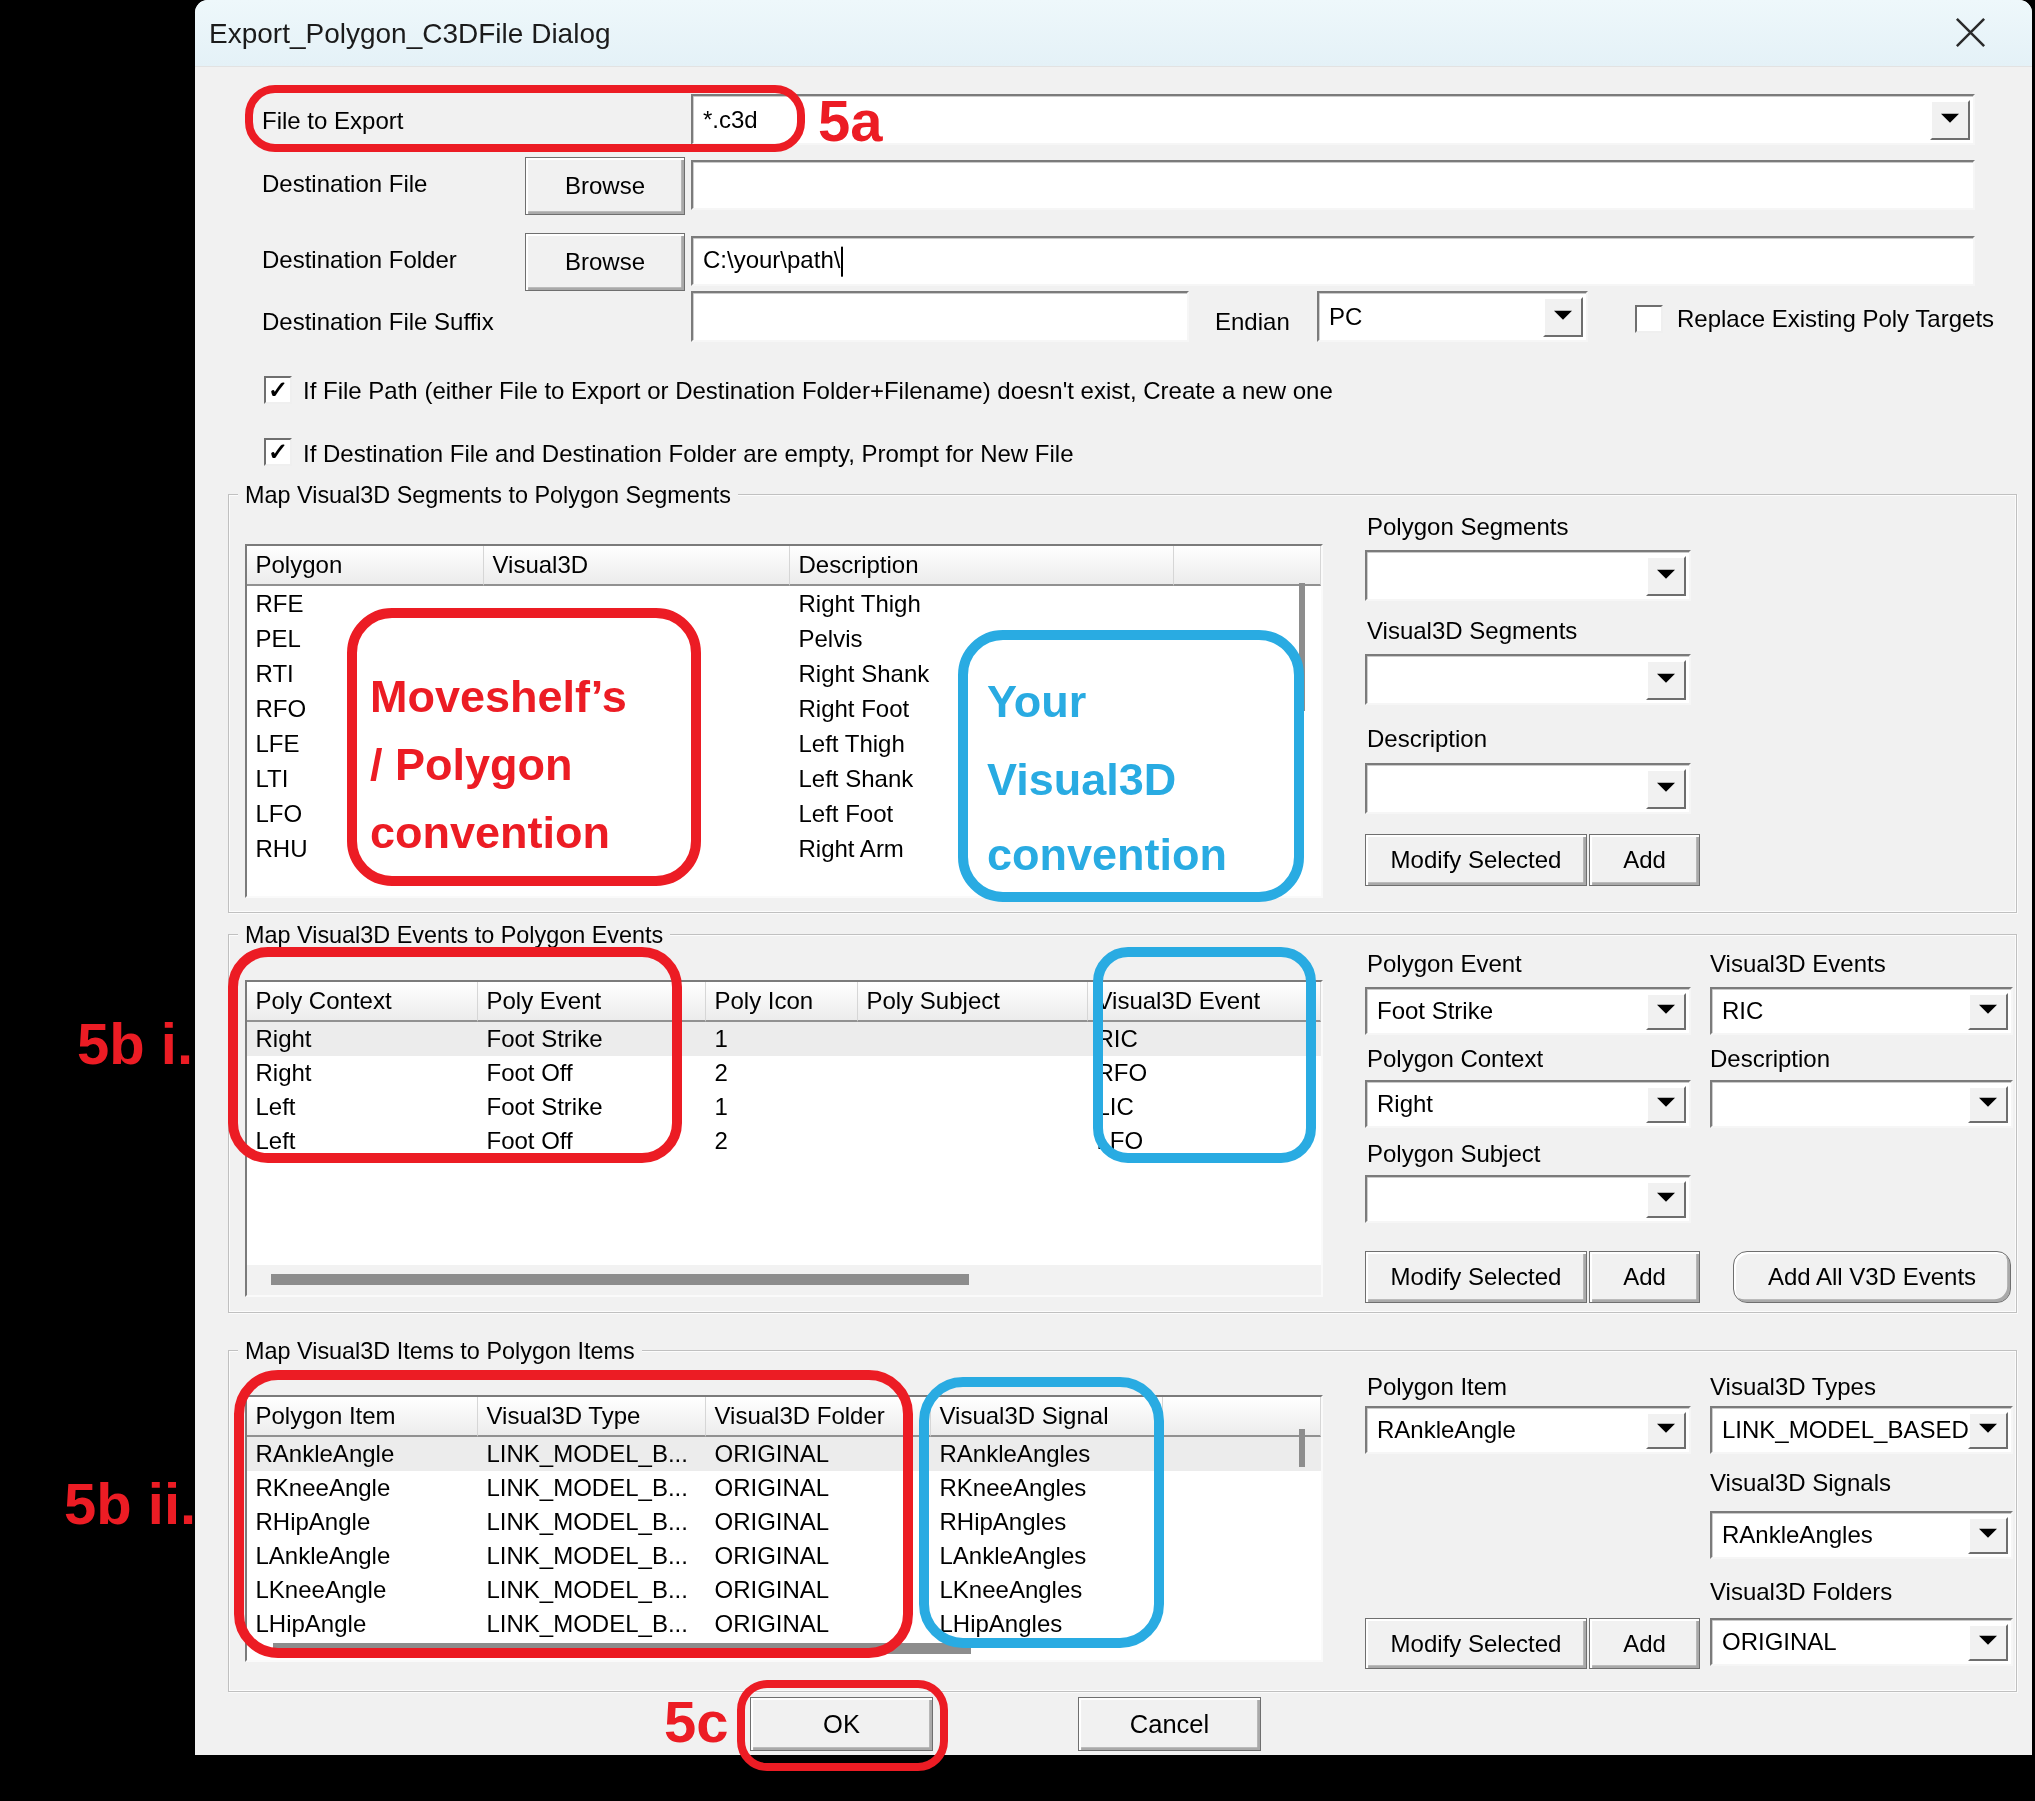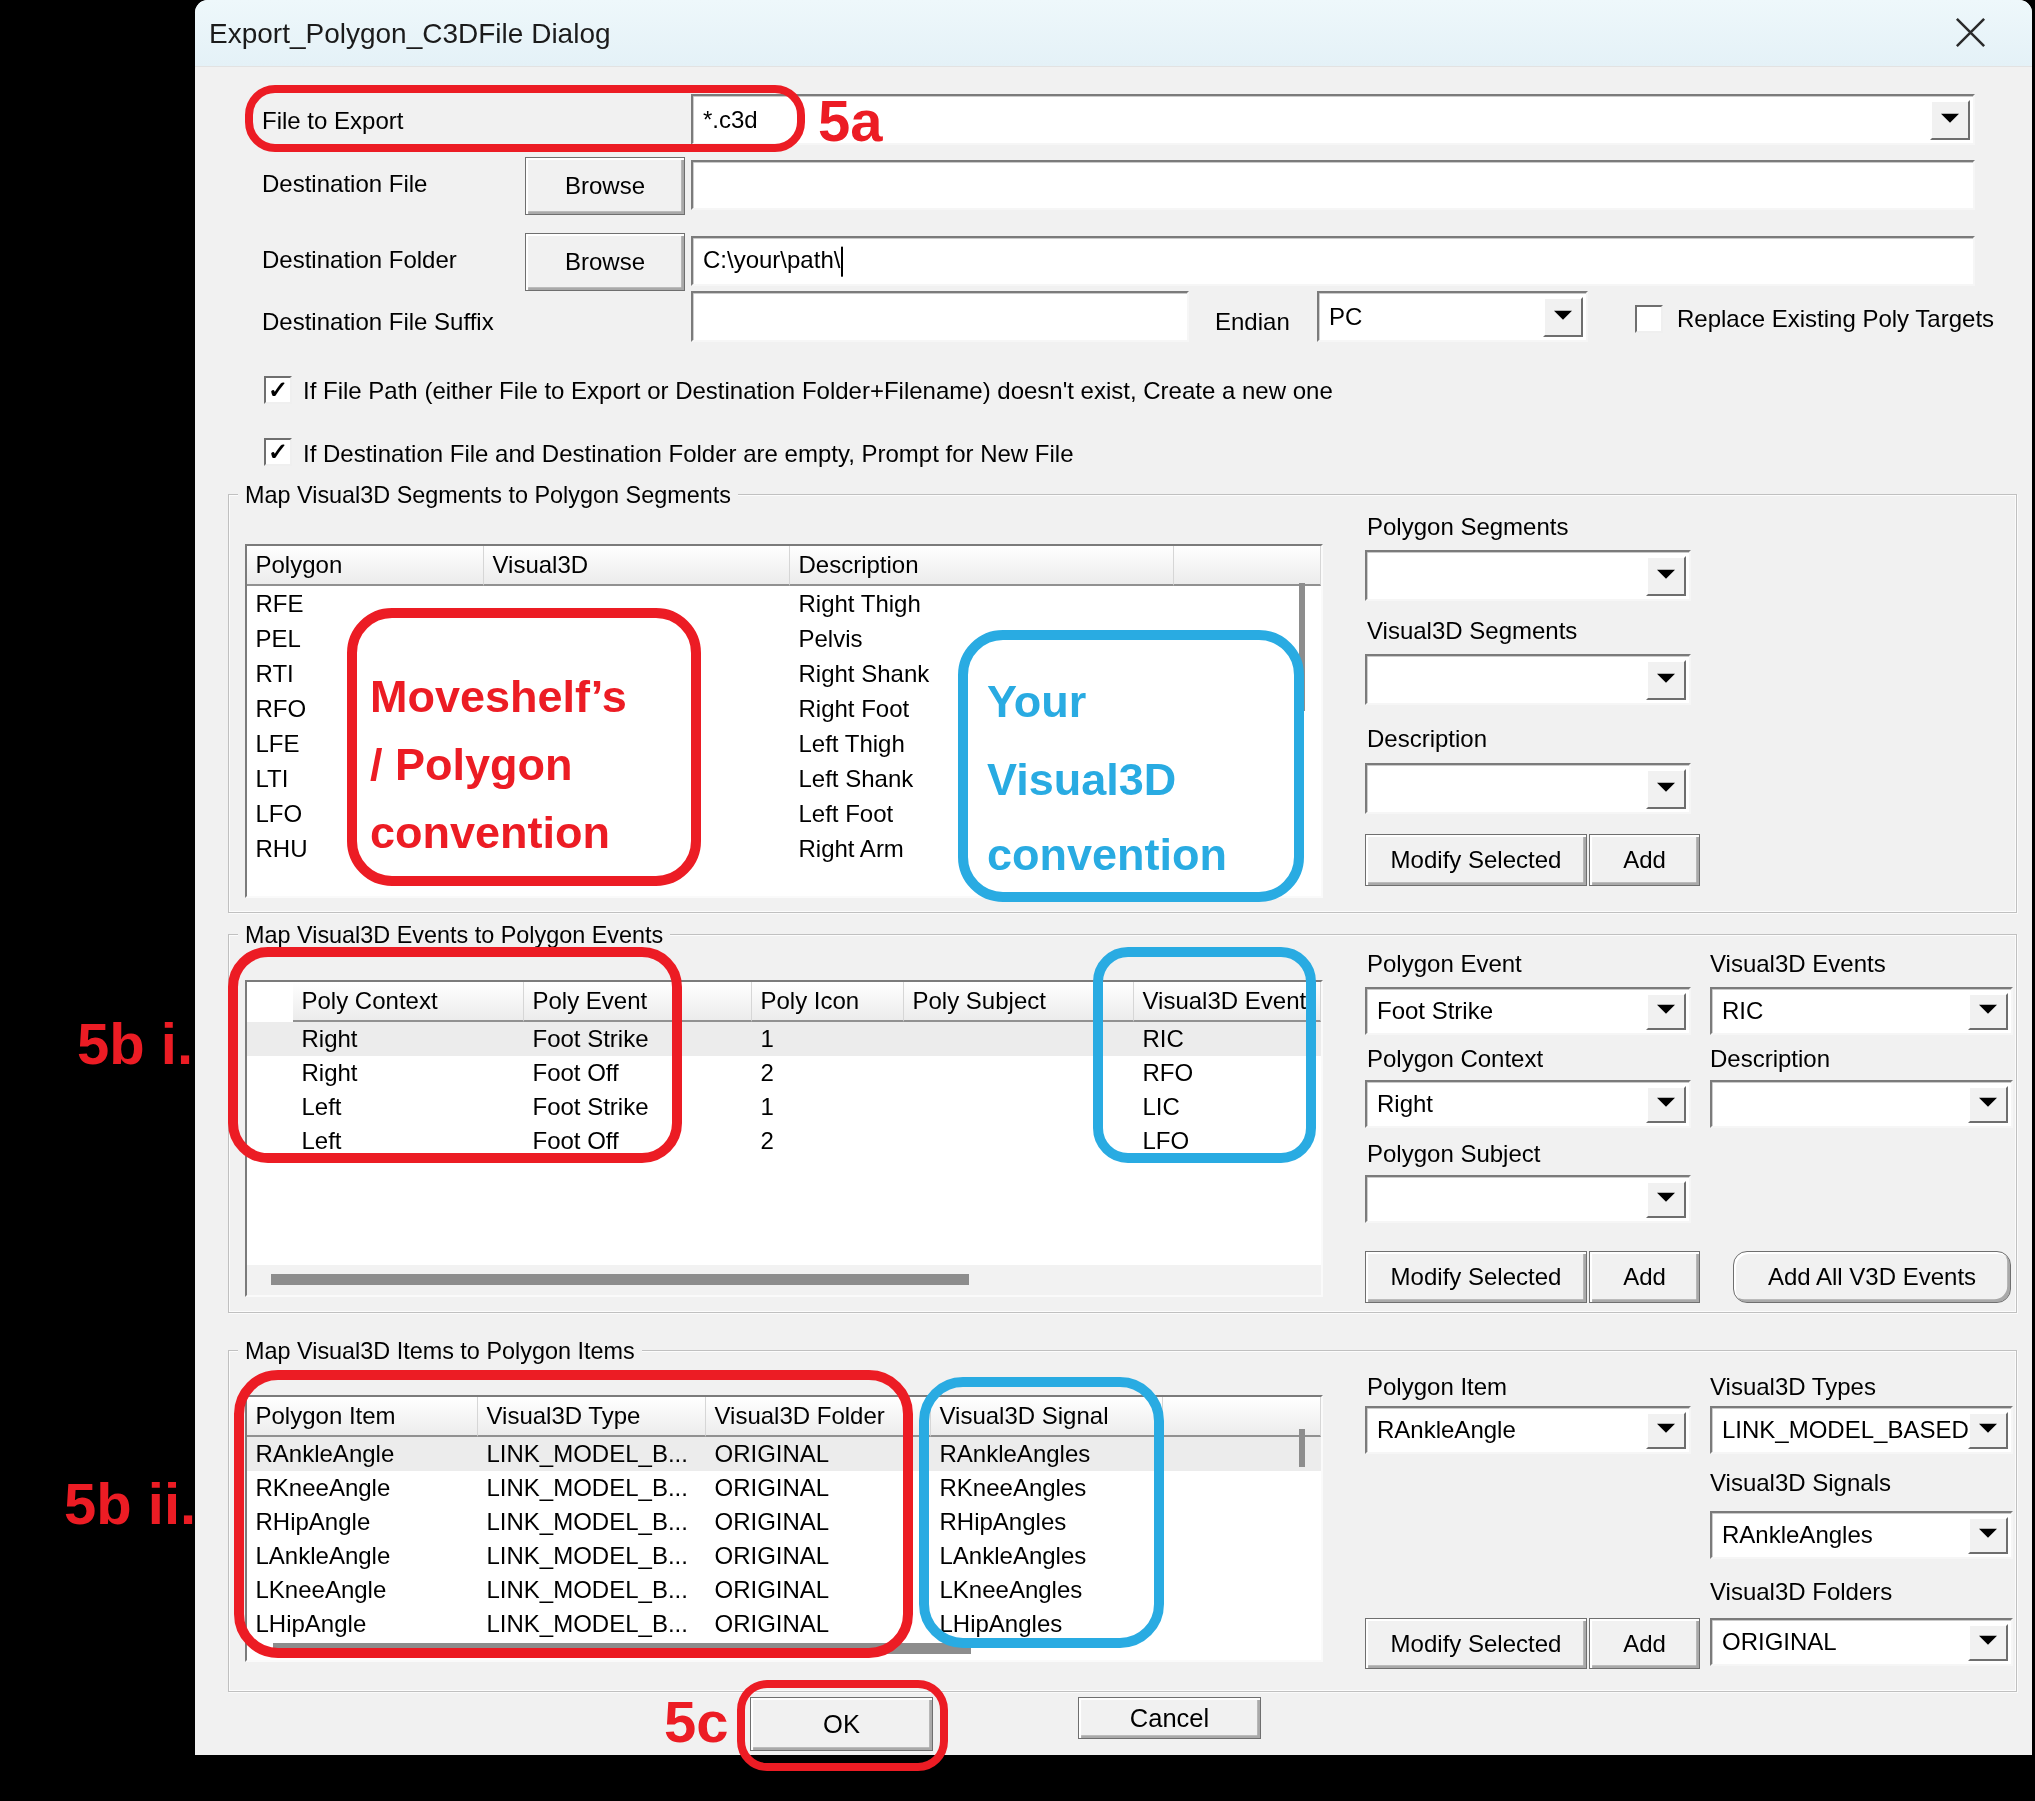--- a/index.html
+++ b/index.html
@@ -30,21 +30,21 @@
 
   .lv { background:#fff; border:2.1px solid; border-color:#7b7b7b #fafafa #fafafa #7b7b7b; overflow:hidden; }
   .lvhead { position:absolute; left:0; right:0; top:0; height:40px; display:grid; }
   .lvhead span { background:linear-gradient(#ffffff,#ececec); border-right:1.4px solid #d6d6d6; border-bottom:2.1px solid #919191; display:flex; align-items:center; padding-left:8.5px; font-size:24px; white-space:nowrap; overflow:hidden; }
   .lvbody { position:absolute; left:0; right:0; top:40px; bottom:0; overflow:hidden; }
   .lvrow { display:grid; height:var(--rh,34px); align-items:center; }
   .lvrow.shaded { background:#ececec; }
   .lvcell { padding-left:8.5px; font-size:24px; white-space:nowrap; overflow:hidden; }
   .seg .lvrow, .seg .lvhead { grid-template-columns:237px 306px 384px 1fr; }
   .seg .lvrow { --rh:35px; }
-  .evt .lvrow, .evt .lvhead { grid-template-columns:231px 228px 152px 230px 1fr;padding-left:46px; }
+  .evt .lvrow, .evt .lvhead { grid-template-columns:231px 228px 152px 230px 1fr; }
   .itm .lvrow, .itm .lvhead { grid-template-columns:231px 228px 225px 232px 1fr; }
 
   .htrack { position:absolute; left:0; right:0; bottom:0; height:30px; background:#f2f2f2; }
   .hthumb { position:absolute; background:#8d8d8d; }
   .vthumb { position:absolute; background:#8d8d8d; }
 
   .ann { border-style:solid; background:transparent; }
   .ann.red { border-color:var(--red); }
   .ann.blue { border-color:var(--blue); }
   .ann-text { font-weight:600; white-space:nowrap; }
@@ -345,21 +345,21 @@
     <span class="dd-btn"></span>
   </div>
   <div class="abs btn" style="left:1365px;top:1618px;width:222px;height:51px;">Modify Selected</div>
   <div class="abs btn" style="left:1589px;top:1618px;width:111px;height:51px;">Add</div>
 
   <div class="abs ann red" style="left:234px;top:1370px;width:679px;height:288px;border-width:10px;border-radius:44px;"></div>
   <div class="abs ann blue" style="left:919px;top:1377px;width:245px;height:271px;border-width:10px;border-radius:44px;"></div>
   <div class="abs ann-text red tag" style="left:64px;top:1472px;">5b ii.</div>
 
   <div class="abs btn" style="left:750px;top:1697px;width:183px;height:54px;font-size:25.5px;">OK</div>
-  <div class="abs btn" style="left:1078px;top:1697px;width:183px;height:42px;font-size:25.5px;">Cancel</div>
+  <div class="abs btn" style="left:1078px;top:1697px;width:183px;height:54px;font-size:25.5px;">Cancel</div>
   <div class="abs ann red" style="left:737px;top:1680px;width:211px;height:91px;border-width:8.5px;border-radius:30px;"></div>
   <div class="abs ann-text red tag" style="left:664px;top:1690px;">5c</div>
 
   <div class="abs ann red" style="left:245px;top:85px;width:560px;height:67px;border-width:8.5px;border-radius:30px;"></div>
   <div class="abs ann-text red tag" style="left:818px;top:89px;">5a</div>
 
 </div>
 
 
 </body></html>

